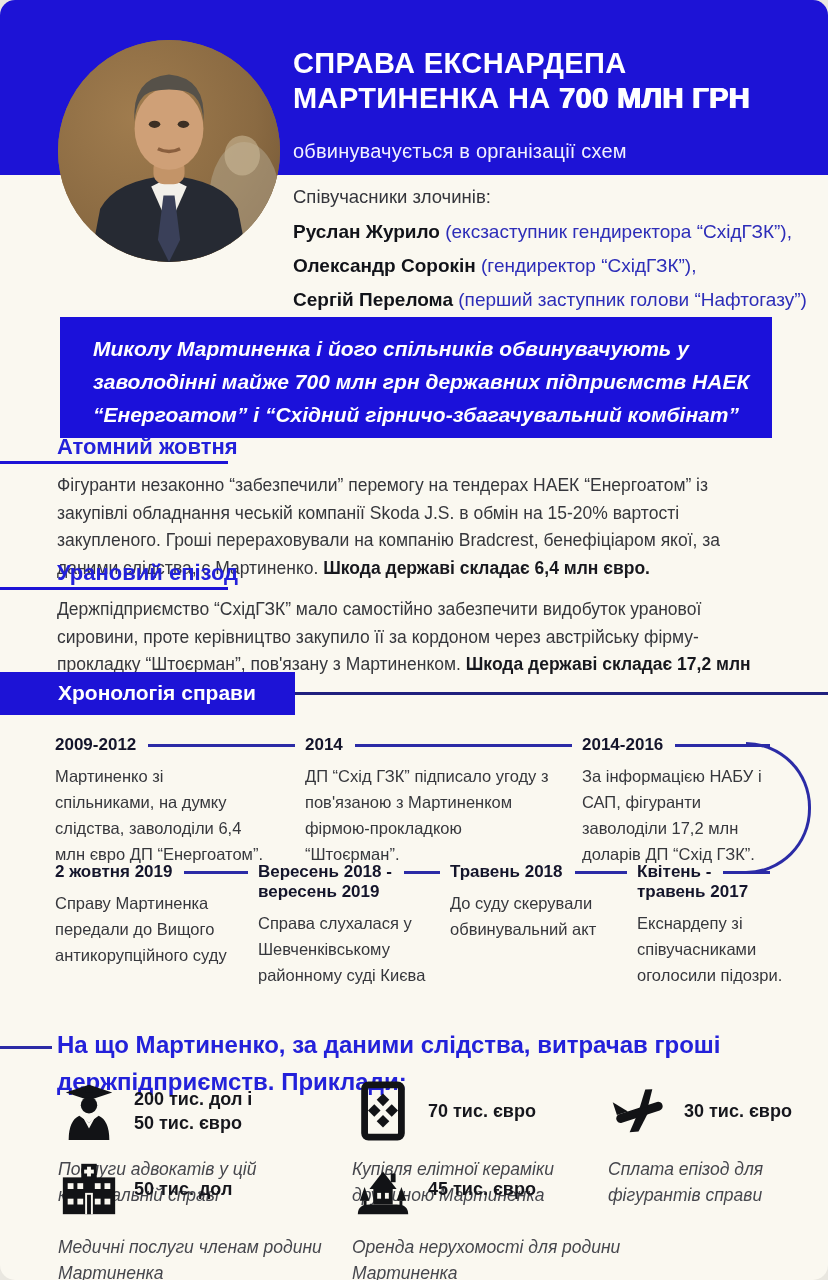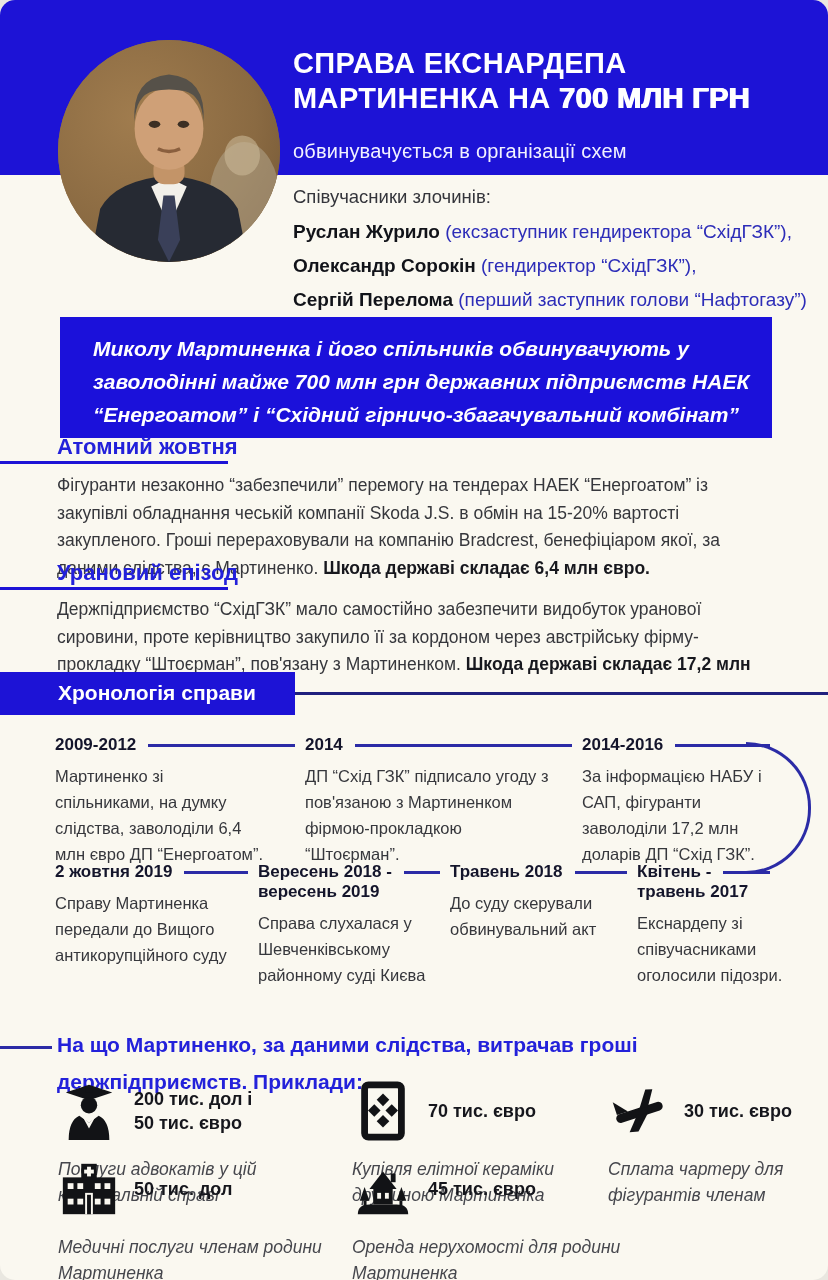--- a/index.html
+++ b/index.html
@@ -42,21 +42,21 @@
   .tl-col{position:absolute;}
   .trow{display:flex;align-items:flex-start;}
   .tdate{font-weight:700;font-size:17px;color:#14152b;white-space:nowrap;line-height:20px;}
   .tdash{flex:1;height:3px;background:#2b2ba6;margin:9px 0 0 12px;}
   .tbody{margin-top:8px;font-size:16.5px;line-height:26px;color:#36373c;}
   .arc{position:absolute;left:746px;top:742px;width:62px;height:126px;
     border:3px solid #2b2ba6;border-left:none;border-radius:0 66px 66px 0;}
 
   
   .sp-tick{position:absolute;left:0;top:1046px;width:52px;height:3px;background:#2b2ba6;}
-  .sp-title{position:absolute;left:57px;top:1026px;font-size:21px;font-weight:700;color:#2321da;line-height:37px;}
+  .sp-title{position:absolute;left:57px;top:1026px;font-size:24px;font-weight:700;color:#2321da;line-height:37px;}
   .ex{position:absolute;}
   .exrow{display:flex;align-items:center;}
   .exicon{width:62px;height:62px;flex:0 0 62px;}
   .exicon svg{display:block;width:62px;height:62px;}
   .examt{margin-left:14px;font-size:18px;font-weight:700;color:#15161c;line-height:24px;}
   .excap{margin-top:14px;font-size:17.5px;font-style:italic;color:#46474d;line-height:26px;}
 </style>
 </head>
 <body>
 
@@ -233,21 +233,21 @@
           <g transform="rotate(-18 32 32)">
             <rect x="7" y="29" width="50" height="9" rx="4.5"></rect>
             <path d="M9 29 L9 15 L21 29 Z"></path>
             <path d="M29 35 L16 50 L25 52 L40 37 Z"></path>
             <path d="M33 30 L45 13 L52 15 L42 31 Z"></path>
           </g>
         </svg>
       </span>
       <span class="examt">30 тис. євро</span>
     </div>
-    <div class="excap">Сплата чартеру для фігурантів членам</div>
+    <div class="excap">Сплата епізод для фігурантів справи</div>
   </div>
 
   <div class="ex" style="left:58px;top:1158px;width:278px;">
     <div class="exrow">
       <span class="exicon">
         <svg viewBox="0 0 64 64" fill="#121316">
           <rect x="24" y="6" width="16" height="16"></rect>
           <rect x="30" y="9" width="4" height="10" fill="#faf8f0"></rect>
           <rect x="27" y="12" width="10" height="4" fill="#faf8f0"></rect>
           <rect x="5" y="20" width="54" height="38"></rect>

